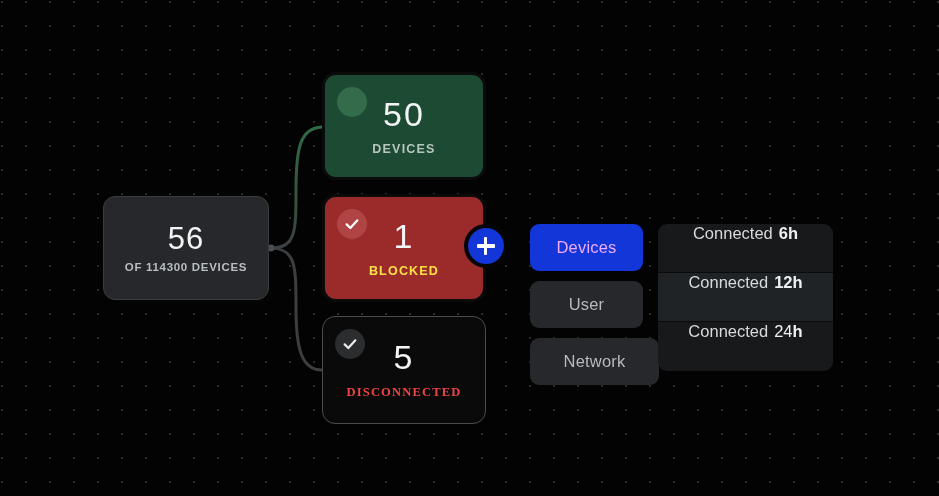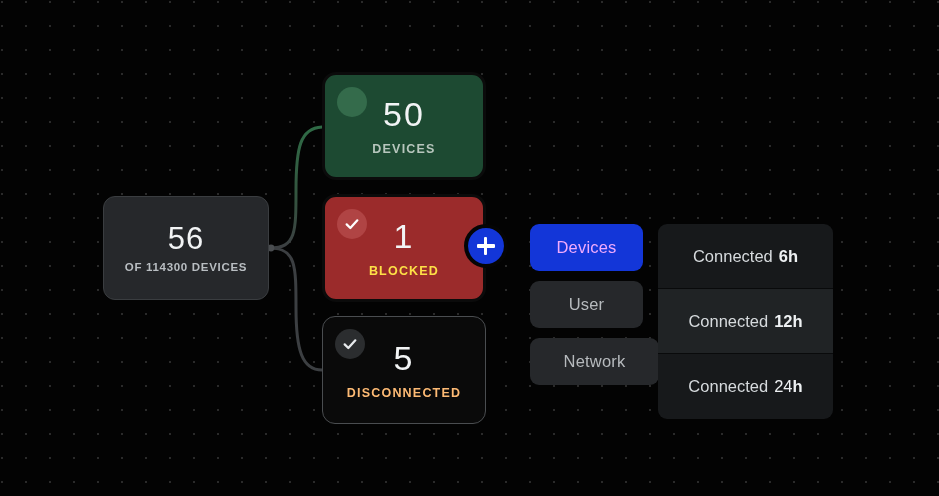--- a/index.html
+++ b/index.html
@@ -82,21 +82,21 @@
   #node-blocked .caption { color:#fde047; }
 
   
   #node-disconnected {
     left:322px; top:316px;
     width:164px; height:108px;
     background:#0a0a0a;
     border:1px solid #4a4d50;
     border-radius:13px;
   }
-  #node-disconnected .caption { color:#fdba74; }
+  #node-disconnected .caption { color:#ef4444;font-family:Liberation Serif, serif; }
 
   
   .badge {
     position:absolute;
     left:12px; top:12px;
     width:30px; height:30px;
     border-radius:50%;
     display:flex; align-items:center; justify-content:center;
   }
   .badge.plain   { background:#346b4b; }
@@ -149,22 +149,22 @@
   
   #connected-list {
     position:absolute;
     left:658px; top:224px;
     width:175px;
     border-radius:9px;
     overflow:hidden;
     background:#17191b;
   }
   .conn-row {
-    height:65px;
-    display:flex; align-items:center; justify-content:center;
+    height:49px;
+    display:flex; justify-content:center;
     font-size:16.5px;
     color:#d6dadd;
     cursor:pointer;
     border-bottom:1px solid #090a0b;
   }
   .conn-row:last-child { border-bottom:none; }
   .conn-row.highlight { background:#202325; }
   .conn-row .lead { font-weight:400; }
   .conn-row .emph { font-weight:700; margin-left:6px; color:#eef1f3; }
   .conn-row .emph-split { margin-left:6px; color:#eef1f3; }

